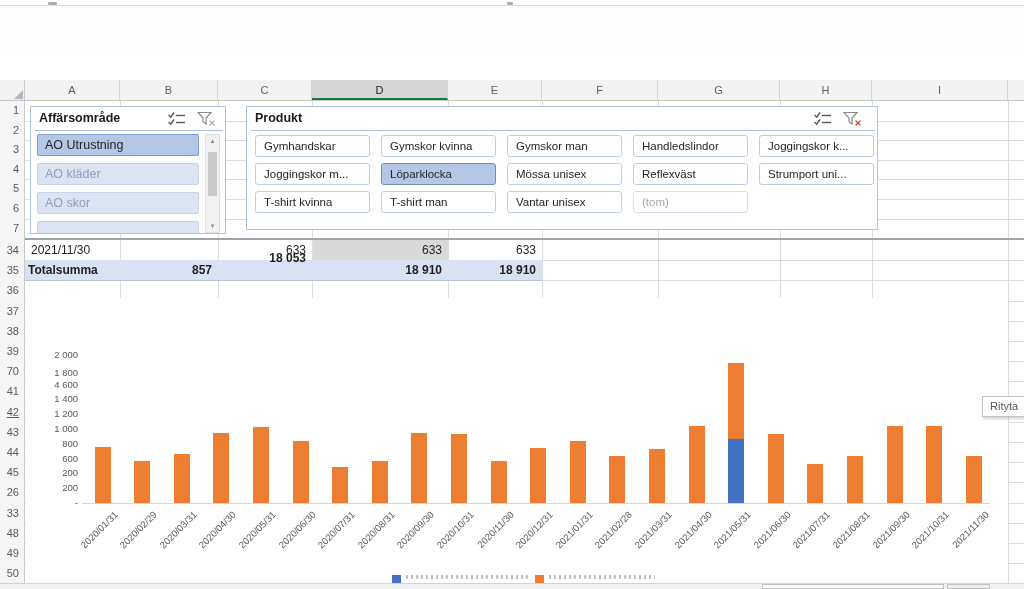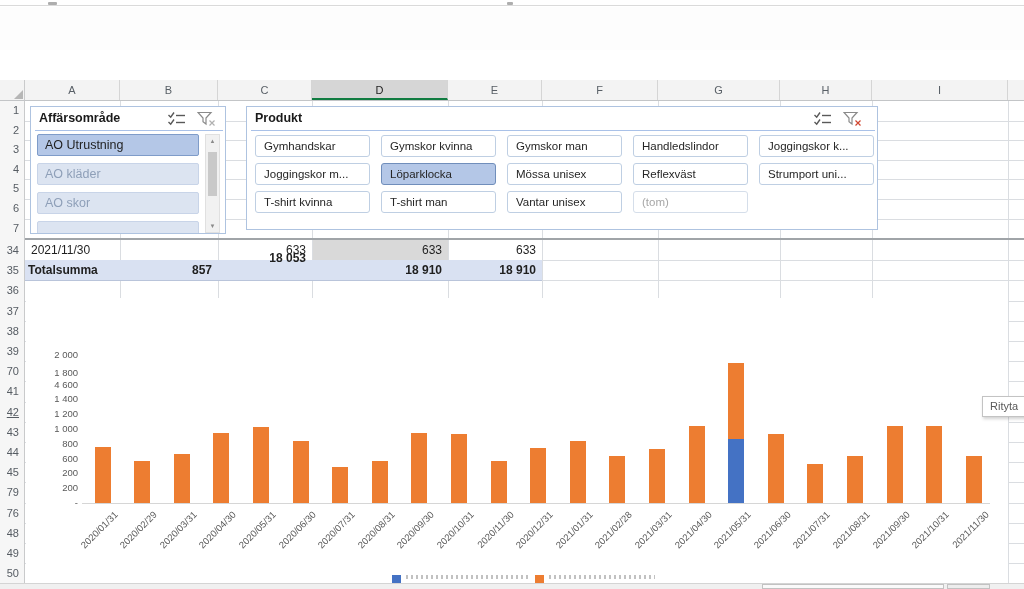--- a/index.html
+++ b/index.html
@@ -312,18 +312,18 @@
     <div class="abs row-hdr" style="top: 280.4px; height: 20.2px; line-height: 20.2px;">36</div>
     <div class="abs row-hdr" style="top: 300.6px; height: 20.2px; line-height: 20.2px;">37</div>
     <div class="abs row-hdr" style="top: 320.8px; height: 20.2px; line-height: 20.2px;">38</div>
     <div class="abs row-hdr" style="top: 341px; height: 20.2px; line-height: 20.2px;">39</div>
     <div class="abs row-hdr" style="top: 361.2px; height: 20.2px; line-height: 20.2px;">70</div>
     <div class="abs row-hdr" style="top: 381.4px; height: 20.2px; line-height: 20.2px;">41</div>
     <div class="abs row-hdr" style="top: 401.6px; height: 20.2px; line-height: 20.2px; text-decoration: underline;">42</div>
     <div class="abs row-hdr" style="top: 421.8px; height: 20.2px; line-height: 20.2px;">43</div>
     <div class="abs row-hdr" style="top: 442px; height: 20.2px; line-height: 20.2px;">44</div>
     <div class="abs row-hdr" style="top: 462.2px; height: 20.2px; line-height: 20.2px;">45</div>
-    <div class="abs row-hdr" style="top: 482.4px; height: 20.2px; line-height: 20.2px;">79</div>
-    <div class="abs row-hdr" style="top: 502.6px; height: 20.2px; line-height: 20.2px;">76</div>
+    <div class="abs row-hdr" style="top: 482.4px; height: 20.2px; line-height: 20.2px;">26</div>
+    <div class="abs row-hdr" style="top: 502.6px; height: 20.2px; line-height: 20.2px;">33</div>
     <div class="abs row-hdr" style="top: 522.8px; height: 20.2px; line-height: 20.2px;">48</div>
     <div class="abs row-hdr" style="top: 543px; height: 20.2px; line-height: 20.2px;">49</div>
     <div class="abs row-hdr" style="top: 563.2px; height: 20.2px; line-height: 20.2px;">50</div>
   </div>
 
 </body></html>

